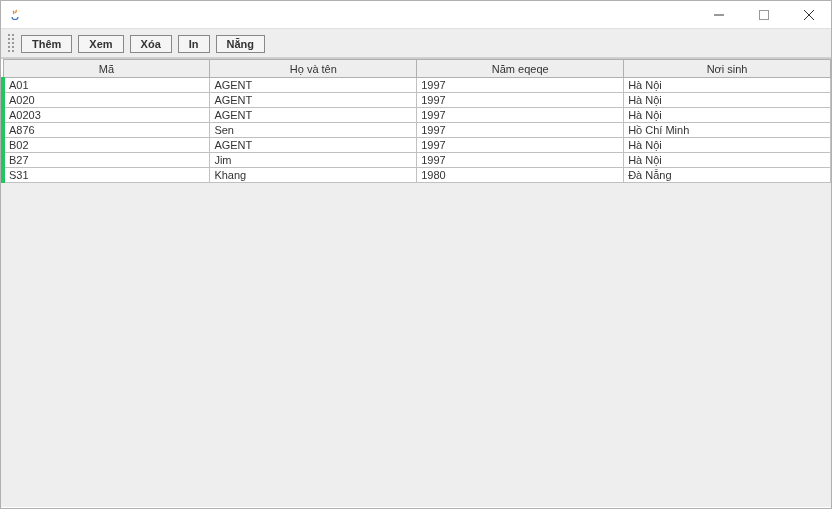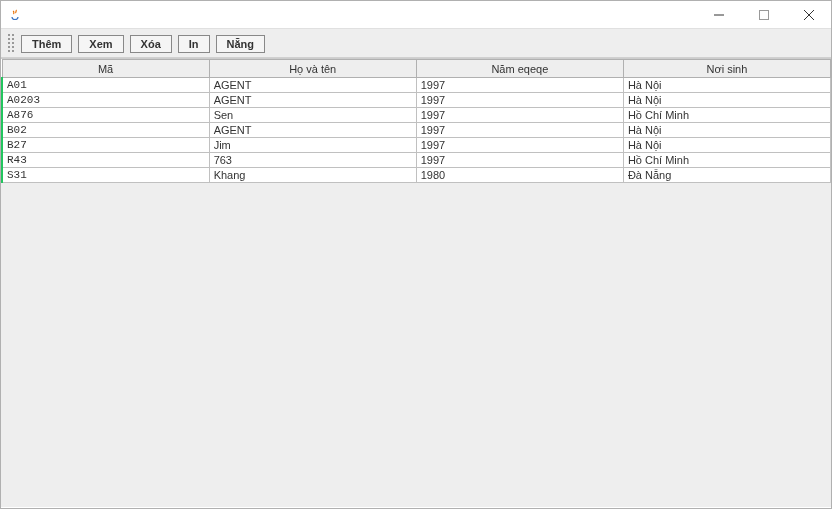--- a/index.html
+++ b/index.html
@@ -95,21 +95,21 @@
     border-right: 1px solid #c0c0c0;
     border-bottom: 1px solid #c0c0c0;
     padding: 0 4px;
     height: 15px;
     color: #333;
     background: #ffffff;
     white-space: nowrap;
     overflow: hidden;
   }
   tbody tr:first-child td { border-top: 1px solid #c0c0c0; }
-  tbody td:first-child { border-left: 2px solid #22c55e; font-family: Liberation Mono, monospace; }
+  tbody td:first-child { border-left: 4px solid #22c55e; }
   .table-body-bg {
     height: 300px;
     background: #eeeeee;
   }
 </style>
 </head>
 <body>
 
 <div class="titlebar">
   <div class="titlebar-left">
@@ -162,20 +162,26 @@
       </tr>
     </thead>
     <tbody id="tb">
         <tr>
           <td>A01</td>
           <td>AGENT</td>
           <td>1997</td>
           <td>Hà Nội</td>
         </tr>
         <tr>
+          <td>A020</td>
+          <td>AGENT</td>
+          <td>1997</td>
+          <td>Hà Nội</td>
+        </tr>
+        <tr>
           <td>A0203</td>
           <td>AGENT</td>
           <td>1997</td>
           <td>Hà Nội</td>
         </tr>
         <tr>
           <td>A876</td>
           <td>Sen</td>
           <td>1997</td>
           <td>Hồ Chí Minh</td>
@@ -184,26 +190,20 @@
           <td>B02</td>
           <td>AGENT</td>
           <td>1997</td>
           <td>Hà Nội</td>
         </tr>
         <tr>
           <td>B27</td>
           <td>Jim</td>
           <td>1997</td>
           <td>Hà Nội</td>
-        </tr>
-        <tr>
-          <td>R43</td>
-          <td>763</td>
-          <td>1997</td>
-          <td>Hồ Chí Minh</td>
         </tr>
         <tr>
           <td>S31</td>
           <td>Khang</td>
           <td>1980</td>
           <td>Đà Nẵng</td>
         </tr>
       </tbody>
   </table>
   <div class="table-body-bg"></div>

